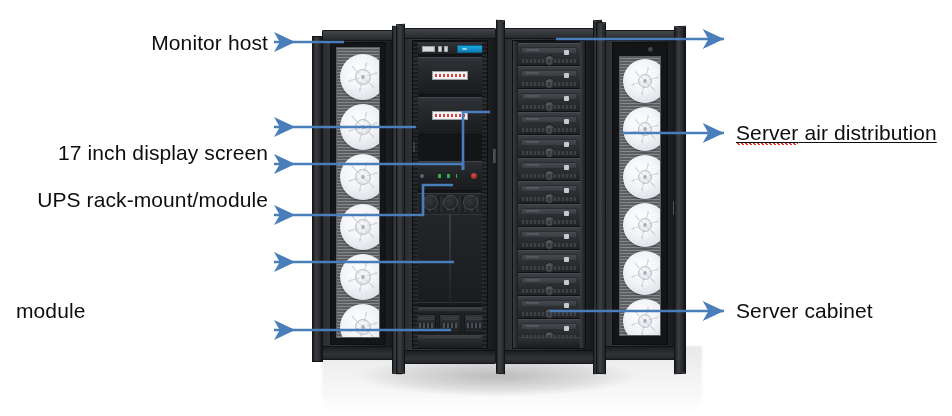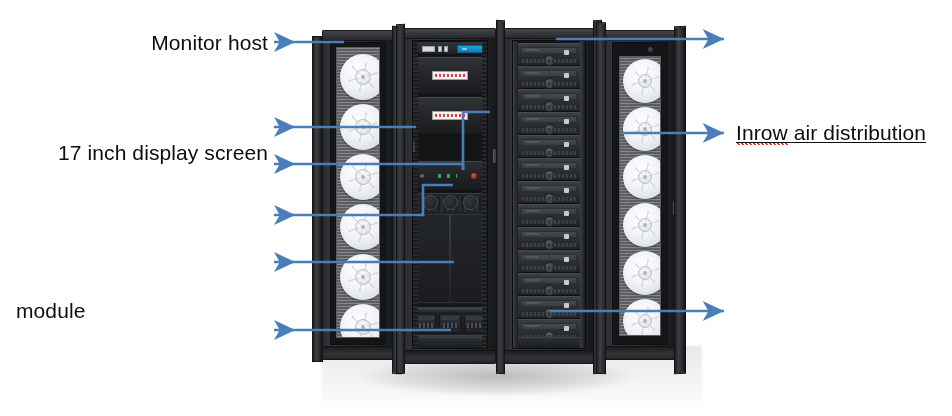--- a/index.html
+++ b/index.html
@@ -594,23 +594,25 @@
 
       <path d="M542,311 L716,311" marker-end="url(#arrR)"></path>
     </g>
   </svg>
 
   <div class="label l" style="right:692px;top:30px;">Monitor host</div>
 
 
   <div class="label l" style="right:692px;top:140px;">17 inch display screen</div>
 
+  <div class="label l" style="right:692px;top:187px;">UPS rack-mount/module</div>
 
   <div class="label l" style="left:8px;top:248px;width:236px;text-align:left;">
     <div>module</div>
   </div>
 
 
 
-  <div class="label r ul" style="left:728px;top:120px;"><span class="misspell">Inrow</span><span> air distribution</span></div>
-
+  <div class="label r ul" style="left:728px;top:120px;"><span class="misspell">Server</span><span> air distribution</span></div>
+
+  <div class="label r" style="left:728px;top:298px;">Server cabinet</div>
 
 </div>
 
 </body></html>

